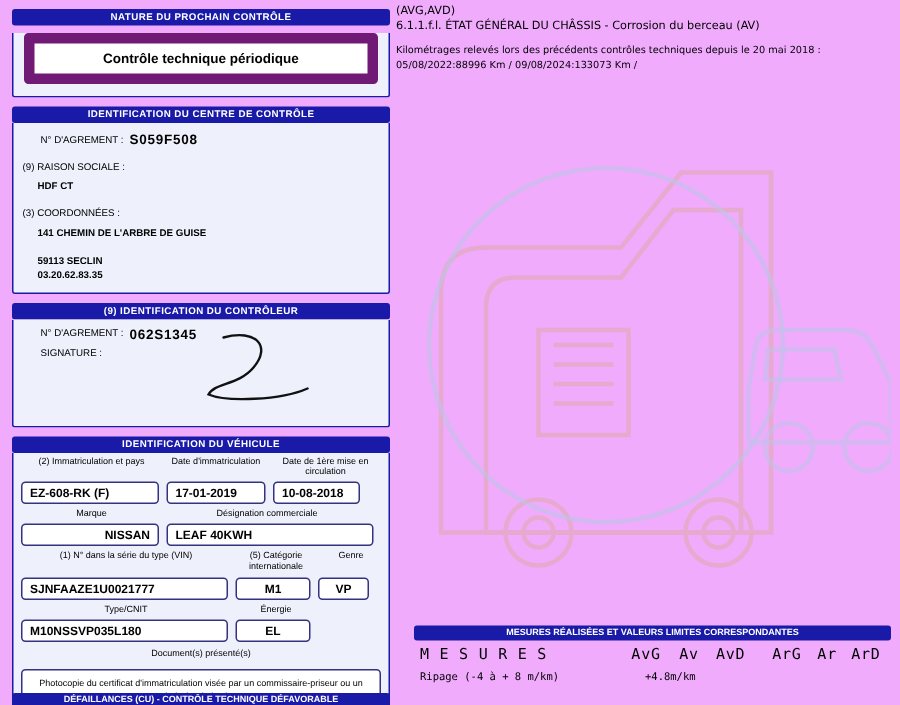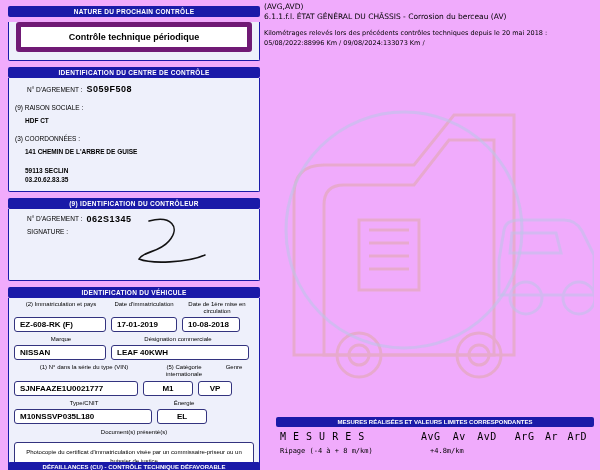--- a/index.html
+++ b/index.html
@@ -66,21 +66,21 @@
     color: #000;
   }
 
   .row { display: flex; align-items: center; padding-left: 12px; }
 
   
   .top-ctl-wrap {
     margin-top: 6px;
   }
   .ctl-title-box {
-    border: 5px solid #701a75;
+    border: 7px solid #701a75;
     background: #ffffff;
     border-radius: 3px;
     text-align: center;
     font-size: 9px;
     font-weight: bold;
     padding: 5px 0;
     margin: 5px 7px 6px 7px;
   }
 
   
@@ -311,31 +311,31 @@
           <span class="field-box" style="width:92px;">EZ-608-RK (F)</span>
           <span class="field-box" style="width:66px;">17-01-2019</span>
           <span class="field-box" style="width:58px;">10-08-2018</span>
         </div>
 
         <div class="veh-head" style="margin-top:4px;">
           <div style="width:94px;">Marque</div>
           <div style="width:140px;">Désignation commerciale</div>
         </div>
         <div class="veh-row">
-          <span class="field-box" style="width:92px;">NISSAN</span>
+          <span class="field-box" style="width:92px;text-align:right;">NISSAN</span>
           <span class="field-box" style="width:138px;">LEAF 40KWH</span>
         </div>
 
         <div class="veh-head" style="margin-top:4px;">
           <div style="width:140px;">(1) N° dans la série du type (VIN)</div>
           <div style="width:60px;">(5) Catégorie internationale</div>
           <div style="width:40px;">Genre</div>
         </div>
         <div class="veh-row">
-          <span class="field-box" style="width:124px;">SJNFAAZE1U0021777</span>
+          <span class="field-box" style="width:138px;">SJNFAAZE1U0021777</span>
           <span class="field-box" style="width:50px; text-align:center;">M1</span>
           <span class="field-box" style="width:34px; text-align:center;">VP</span>
         </div>
 
         <div class="veh-head" style="margin-top:4px;">
           <div style="width:140px;">Type/CNIT</div>
           <div style="width:60px;">Énergie</div>
         </div>
         <div class="veh-row">
           <span class="field-box" style="width:138px;">M10NSSVP035L180</span>

